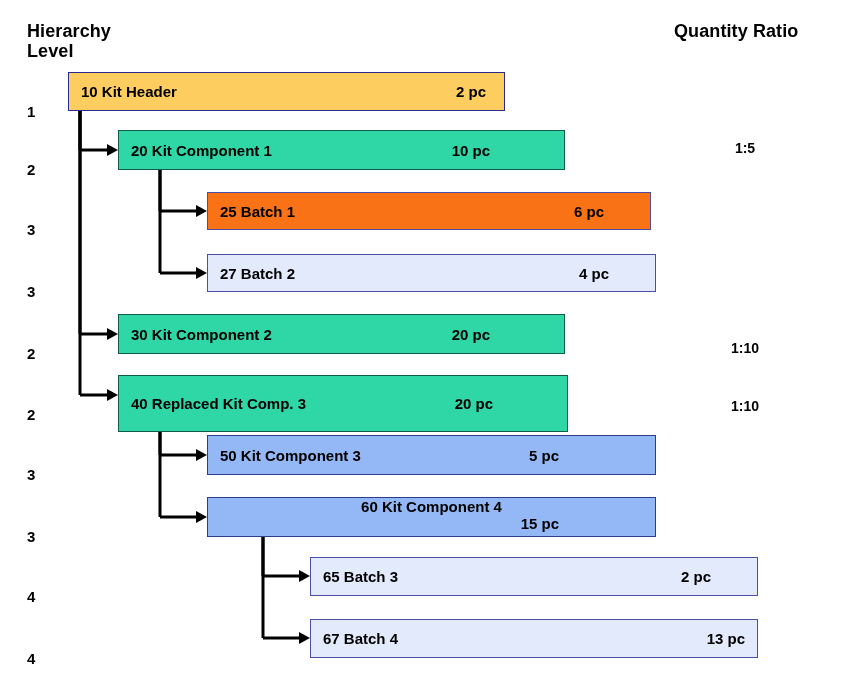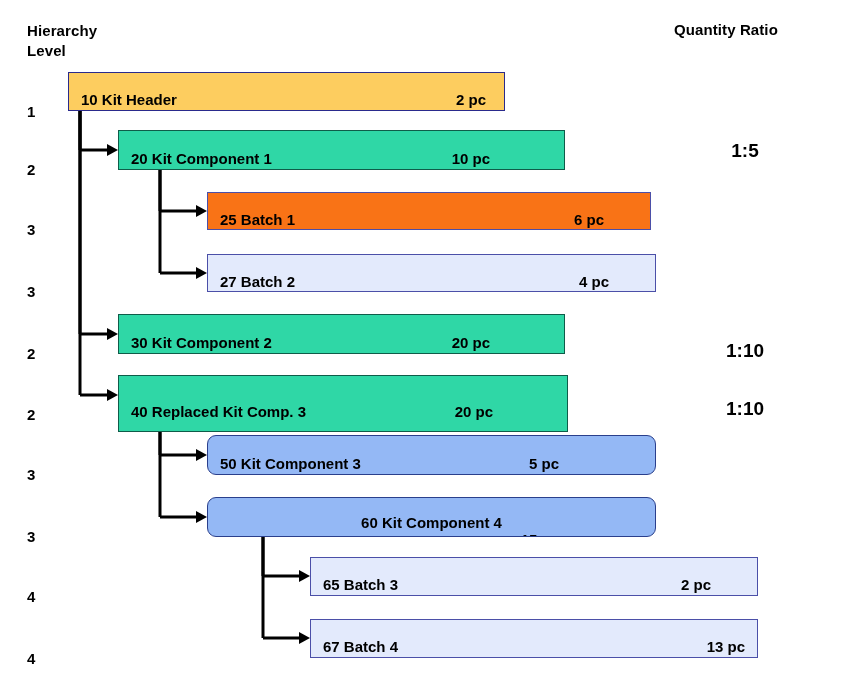--- a/index.html
+++ b/index.html
@@ -17,21 +17,21 @@
   #canvas {
     position: absolute;
     left: 0; top: 0;
     width: 850px;
     height: 680px;
   }
   
   .heading {
     position: absolute;
     font-weight: bold;
-    font-size: 15px;
+    font-size: 18px;
     color: #000000;
     white-space: pre;
     letter-spacing: 0.1px;
   }
   #hierarchy-heading { left: 27px; top: 21px; line-height: 20px; }
   #quantity-heading  { left: 674px; top: 21px; }
 
   
   .level-num {
     position: absolute;
@@ -39,50 +39,50 @@
     font-size: 15px;
     color: #000000;
     text-align: left;
     width: 20px;
   }
 
   
   .ratio-label {
     position: absolute;
     font-weight: bold;
-    font-size: 19px;
+    font-size: 14px;
     color: #000000;
     text-align: center;
     width: 90px;
   }
 
   
   .node {
     position: absolute;
     box-sizing: border-box;
     border: 1px solid #28287a;
     display: flex;
     align-items: center;
     font-weight: bold;
     font-size: 15px;
     color: #000000;
-    padding: 16px 12px 0 12px;
+    padding: 0 12px 0 12px;
     overflow: hidden;
   }
   .node .node-label {
     white-space: pre;
   }
   .node .node-qty {
     white-space: pre;
     margin-left: auto;
   }
 
   .lvl-header    { background: #fdcd5f; border-color: #2a2a8c; }
   .lvl-green     { background: #2fd7a6; border-color: #0f5c49; }
-  .lvl-blue      { background: #94b8f5; border-color: #2a3f8c; border-radius: 9px; }
+  .lvl-blue      { background: #94b8f5; border-color: #2a3f8c; }
   .lvl-lightblue { background: #e3eafc; border-color: #4b4fa8; }
 
   svg#connectors {
     position: absolute;
     left: 0; top: 0;
     width: 850px;
     height: 680px;
     pointer-events: none;
   }
   svg#connectors line, svg#connectors path {

